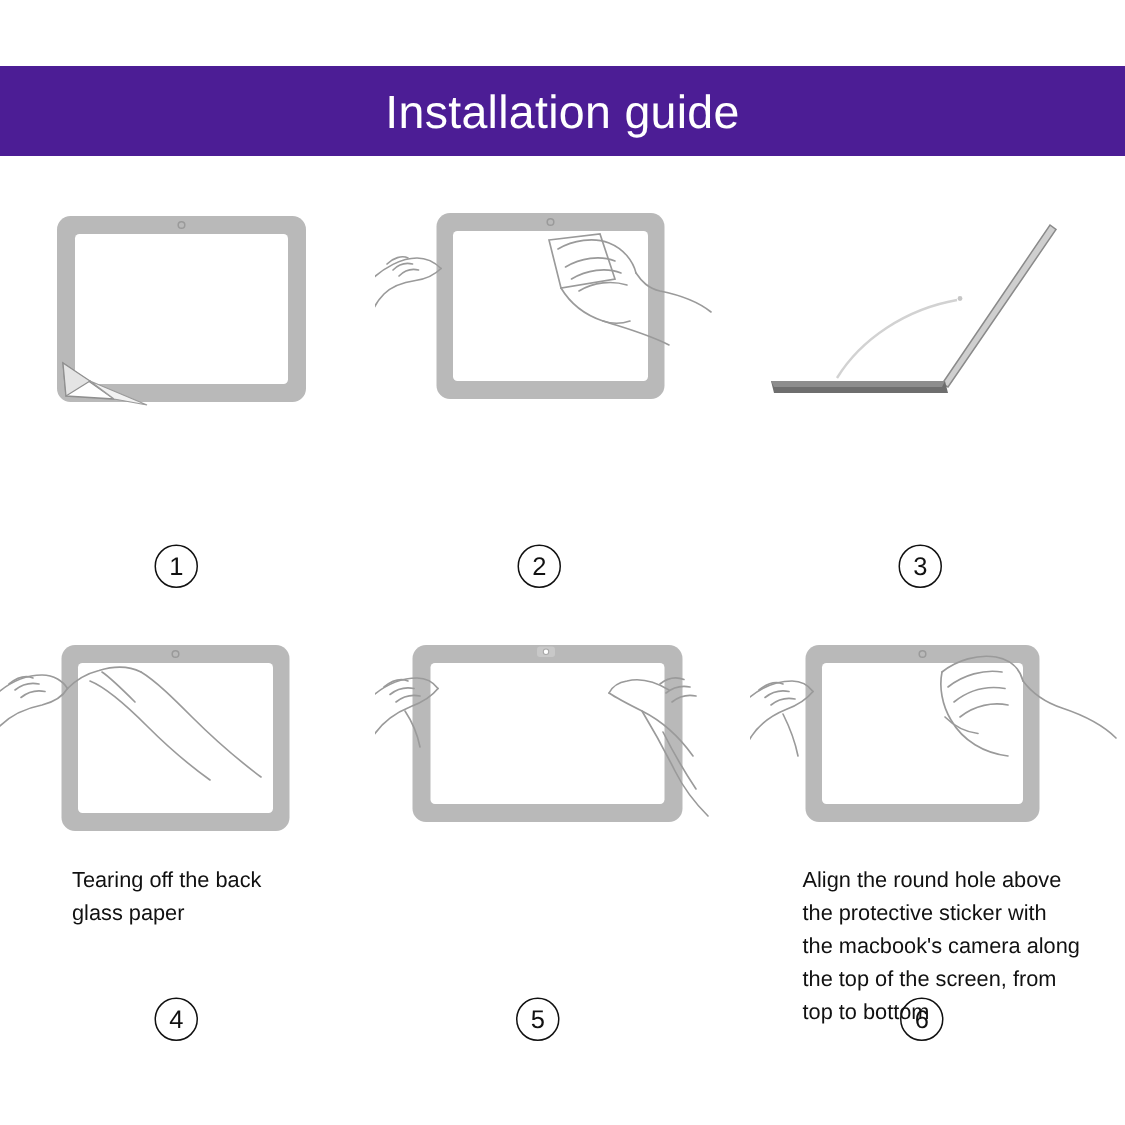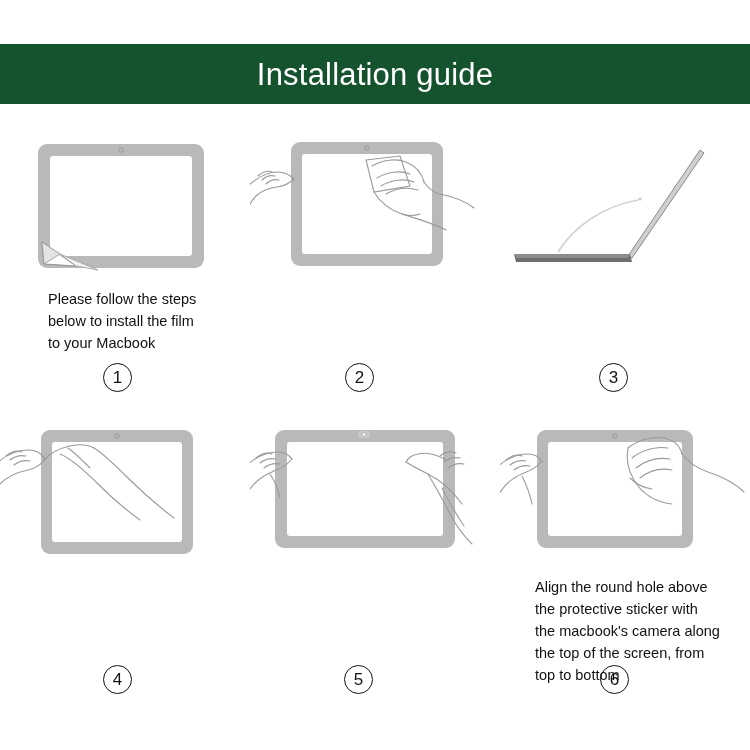--- a/index.html
+++ b/index.html
@@ -74,41 +74,38 @@
     justify-content: center;
     font-size: 17px;
     line-height: 1;
     color: #111111;
     font-weight: 400;
   }
 </style>
 </head>
 <body style="background: rgb(255, 255, 255);">
 
-<div class="header-band" style="background: #14532d;">
+<div class="header-band" style="background: #4c1d95;">
   <div class="header-title" style="color: rgb(255, 255, 255);">Installation guide</div>
 </div>
 
 <div class="abs col1" style="left:0px;top:130px;width:250px;height:280px;">
   <div class="illus">
     <svg width="250" height="150" viewBox="0 0 250 150">
 
       <rect x="38" y="14" width="166" height="124" rx="9" ry="9" fill="#b9b9b9"></rect>
       <rect x="50" y="26" width="142" height="100" rx="3" ry="3" fill="#ffffff"></rect>
 
       <circle cx="121" cy="20" r="2.2" fill="none" stroke="#9a9a9a" stroke-width="1"></circle>
 
       <path d="M42,112 L76,136 L44,134 Z" fill="#ffffff" stroke="#8f8f8f" stroke-width="1"></path>
       <path d="M42,112 L60,124 L44,134 Z" fill="#e4e4e4" stroke="#8f8f8f" stroke-width="0.8"></path>
       <path d="M60,124 L98,140 L76,136 Z" fill="#f2f2f2" stroke="#9a9a9a" stroke-width="0.8"></path>
     </svg>
   </div>
-  <div class="caption">Please follow the steps
-below to install the film
-to your Macbook</div>
 </div>
 <div class="num-badge" style="left:103px;top:363px;">
   <span>1</span>
 </div>
 
 <div class="abs col2" style="left:250px;top:130px;width:250px;height:280px;">
   <div class="illus" style="left:0;top:0;">
     <svg width="250" height="150" viewBox="0 0 250 150">
 
       <rect x="41" y="12" width="152" height="124" rx="9" ry="9" fill="#b9b9b9"></rect>
@@ -177,20 +174,22 @@
         <path d="M94,30 C104,36 116,48 128,60 C142,74 158,88 174,100"></path>
         <path d="M45,41 C42,46 36,50 28,52 C18,54 8,58 0,66"></path>
         <path d="M60,36 C70,40 84,52 98,66 C112,80 126,92 140,102"></path>
         <path d="M6,38 C11,34 17,32 22,34"></path>
         <path d="M10,42 C15,38 21,37 26,38"></path>
         <path d="M14,47 C19,43 25,42 30,43"></path>
         <path d="M68,30 C74,34 82,42 90,50"></path>
       </g>
     </svg>
   </div>
+  <div class="caption">Tearing off the back
+glass paper</div>
 </div>
 <div class="num-badge" style="left:103px;top:665px;">
   <span>4</span>
 </div>
 
 <div class="abs col2" style="left:250px;top:418px;width:250px;height:280px;">
   <div class="illus">
     <svg width="250" height="150" viewBox="0 0 250 150">
       <rect x="70" y="12" width="180" height="118" rx="9" ry="9" fill="#b9b9b9" transform="translate(-45,0)"></rect>
       <rect x="37" y="24" width="156" height="94" rx="3" ry="3" fill="#ffffff"></rect>

